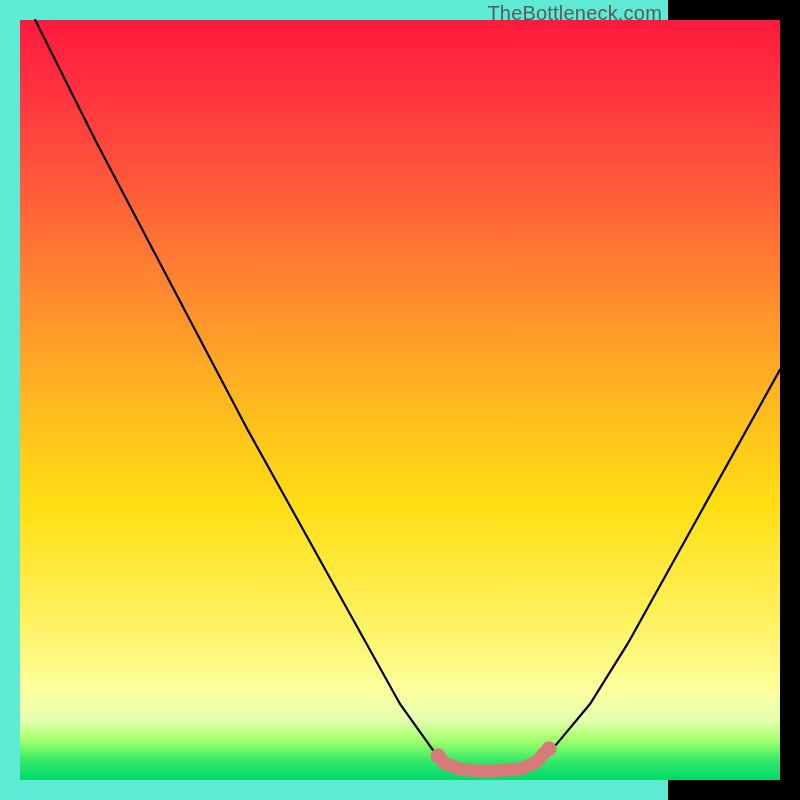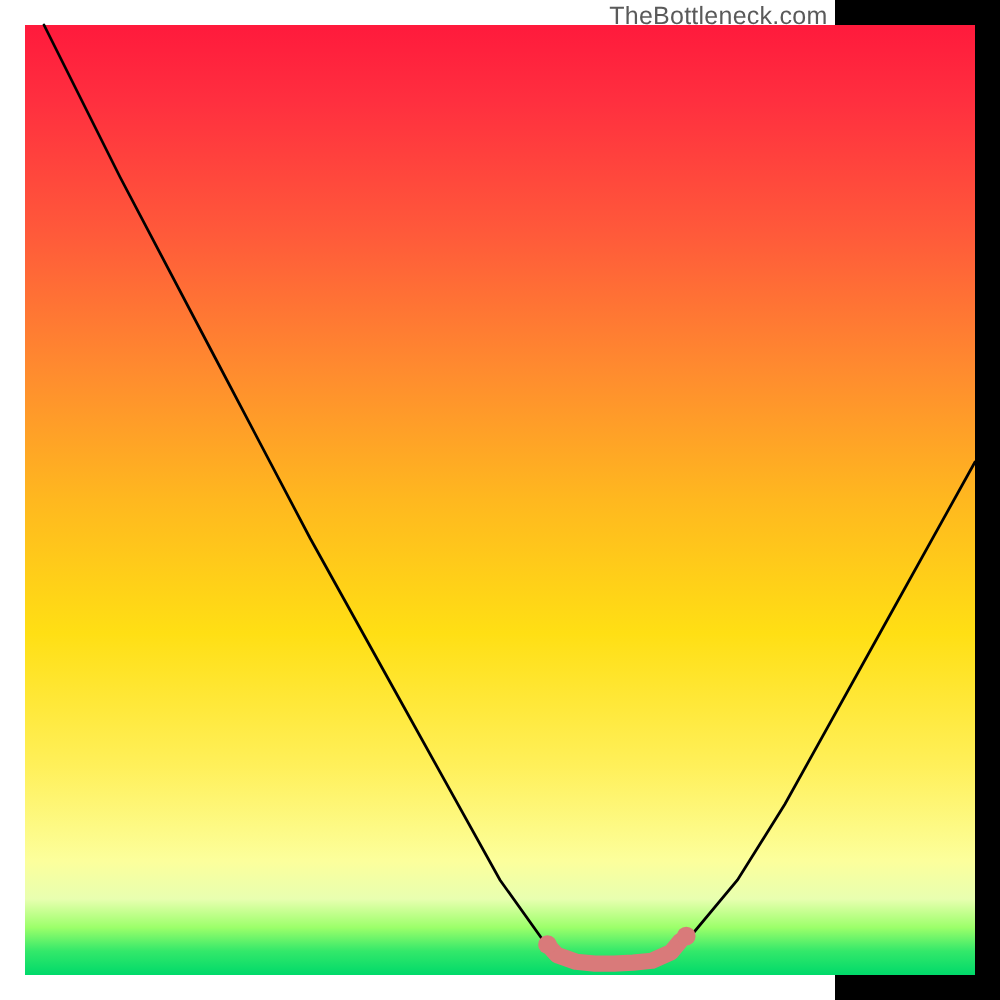--- a/index.html
+++ b/index.html
@@ -8,21 +8,21 @@
     width: 800px;
     height: 800px;
     background: #000;
     overflow: hidden;
     font-family: Arial, Helvetica, sans-serif;
   }
   .stage {
     position: relative;
     width: 668px;
     height: 800px;
-    background: #ffffff;
+    background: #5eead4;
   }
   .plot {
     position: absolute;
     left: 20px;
     top: 20px;
     width: 760px;
     height: 760px;
     
     background: linear-gradient(
       to bottom,

